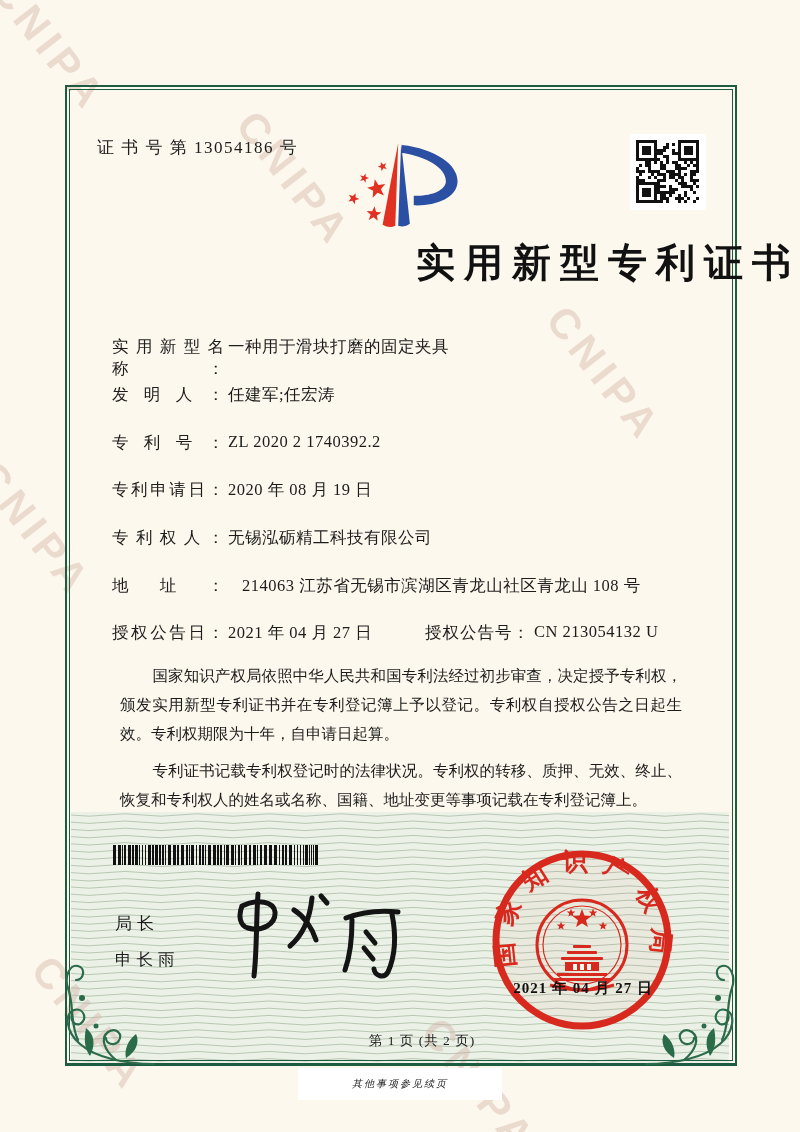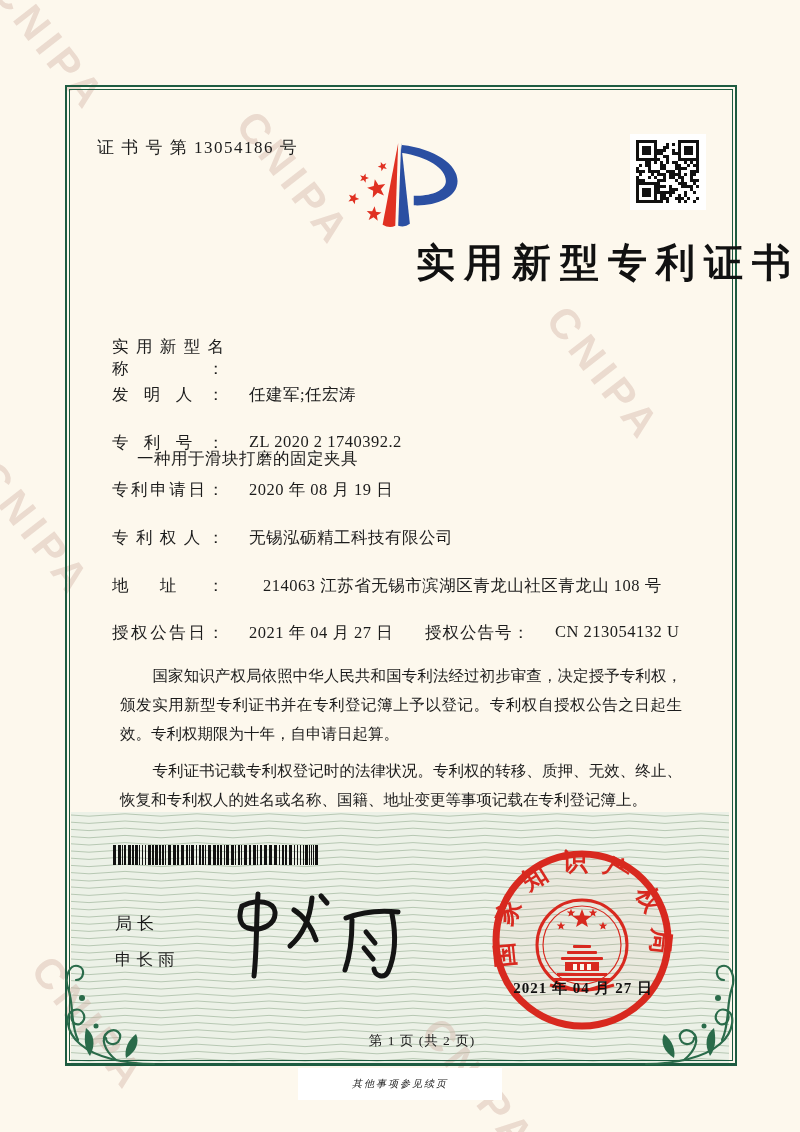--- a/index.html
+++ b/index.html
@@ -42,21 +42,21 @@
   .title{
     left:0; right:0; top:236px; text-align:right;
     font-size:39px; font-weight:700; letter-spacing:9px; color:#111;
   }
   
   .row{left:112px; width:578px; display:flex; font-size:16.5px;}
   .row .lbl{
     display:inline-block; width:112px; flex:0 0 112px;
     text-align:justify; text-align-last:justify; letter-spacing:0;
   }
-  .row .val{margin-left:25px; letter-spacing:0.5px;}
+  .row .val{margin-left:4px; letter-spacing:0.5px;}
   .grant-right{position:absolute; left:313px; top:0; display:flex;}
   .grant-right .lbl2{letter-spacing:1px;}
   
   .paras{left:112px; top:653px; width:578px; font-size:15.5px; line-height:29px; text-align:justify;}
   .paras p{margin:8px; text-indent:2.1em;}
   
   .barcode{left:113px; top:845px; width:206px; height:20px;}
   .sig-role{left:115px; top:912px; font-size:17px; letter-spacing:5px;}
   .sig-name{left:115px; top:949px; font-size:16.5px; letter-spacing:5px;text-align:right;}
   .signature{left:228px; top:884px;}
@@ -295,21 +295,21 @@
           <rect x="45" y="3" width="15" height="15" fill="#fff"></rect>
           <rect x="48" y="6" width="9" height="9" fill="#111"></rect>
           <rect x="0" y="42" width="21" height="21" fill="#111"></rect>
           <rect x="3" y="45" width="15" height="15" fill="#fff"></rect>
           <rect x="6" y="48" width="9" height="9" fill="#111"></rect>
         </svg>
     </div>
 
     <div class="abs title">实用新型专利证书</div>
 
-    <div class="abs row" style="top:336px;flex-direction:column;">
+    <div class="abs row" style="top:336px;">
       <span class="lbl">实用新型名称：</span>
       <span class="val">一种用于滑块打磨的固定夹具</span>
     </div>
     <div class="abs row" style="top:384px;">
       <span class="lbl">发明人：</span>
       <span class="val">任建军;任宏涛</span>
     </div>
     <div class="abs row" style="top:432px;">
       <span class="lbl">专利号：</span>
       <span class="val">ZL 2020 2 1740392.2</span>

